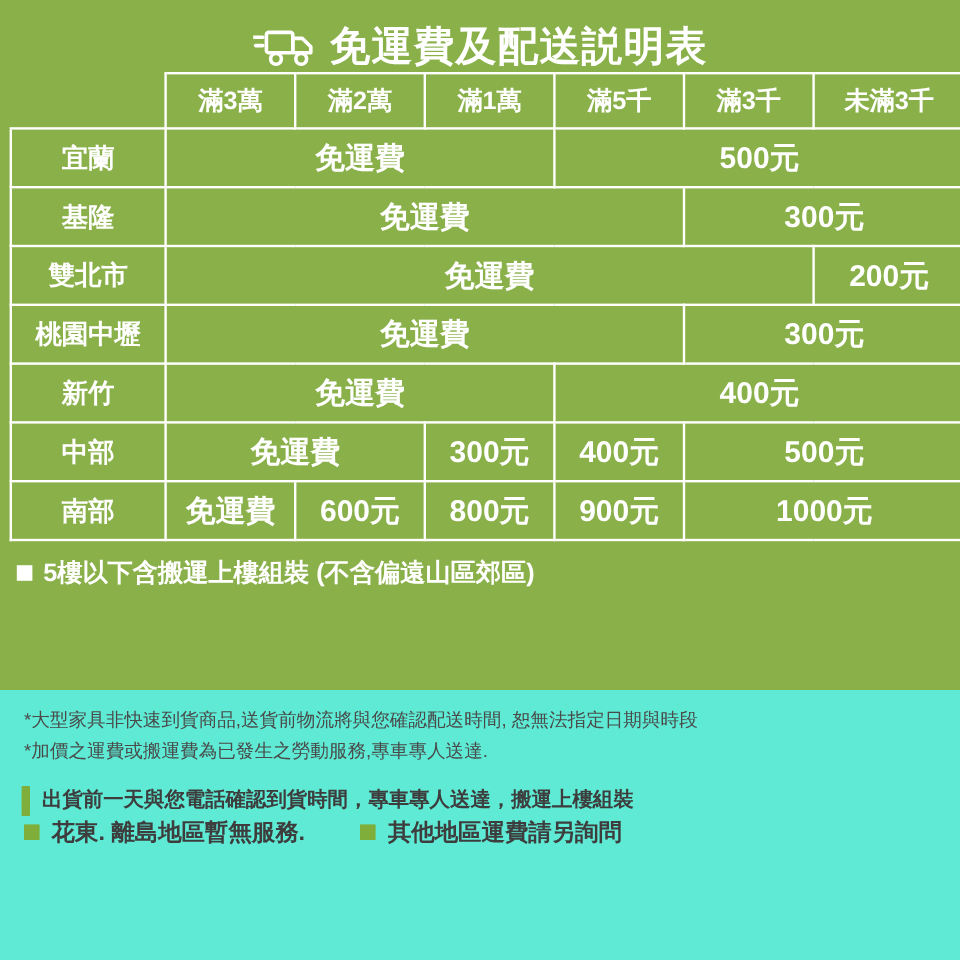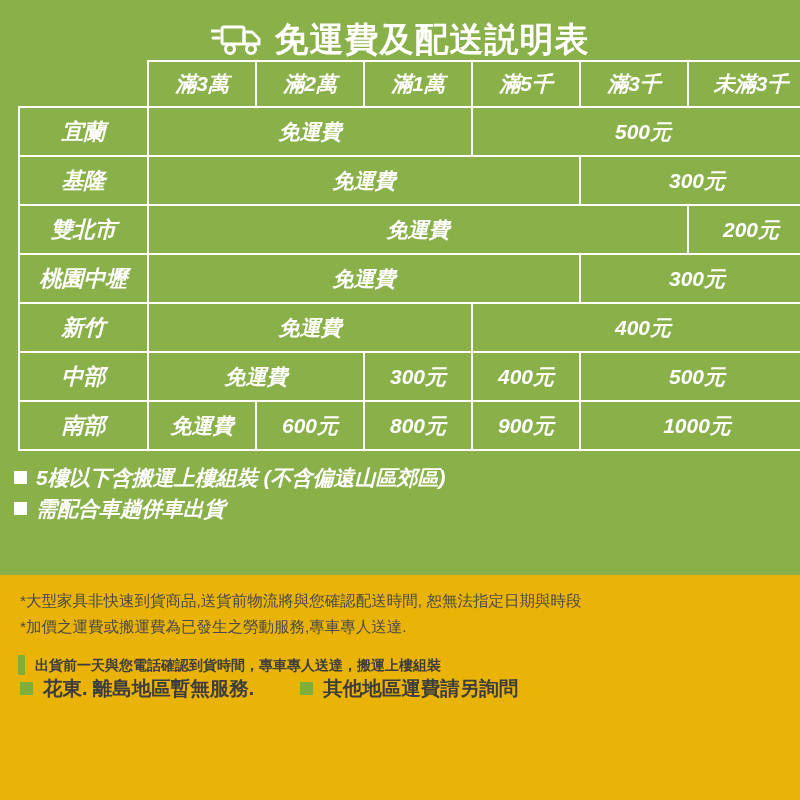--- a/index.html
+++ b/index.html
@@ -40,34 +40,33 @@
     font-size: 34px;
     font-weight: bold;
     letter-spacing: 1px;
     color: #ffffff;
     line-height: 1;
     white-space: nowrap;
   }
 
   
   .table-wrap {
-    padding: 0 18px;
-    box-sizing: border-box;
-    font-style: italic;
+    padding: 0 8px;
+    box-sizing: border-box;
   }
   table.fee {
     border-collapse: collapse;
     width: 784px;
     table-layout: fixed;
   }
   table.fee td, table.fee th {
     border: 2px solid #ffffff;
     text-align: center;
     vertical-align: middle;
-    font-size: 21px;
+    font-size: 25px;
     color: #ffffff;
     font-weight: bold;
     height: 47px;
     padding: 0;
   }
   table.fee thead th {
     font-size: 21px;
     height: 44px;
   }
   table.fee thead th.corner {
@@ -92,38 +91,37 @@
   }
   .note-line {
     display: flex;
     align-items: center;
     gap: 9px;
     font-size: 21px;
     font-weight: bold;
     color: #ffffff;
     margin: 6px 0;
     line-height: 1.2;
-    font-style: italic;
   }
   .sq {
     width: 13px;
     height: 13px;
     background: #ffffff;
     flex: 0 0 auto;
     display: inline-block;
   }
 
   
   .panel {
     position: absolute;
     left: 0;
     bottom: 0;
     width: 800px;
     height: 225px;
-    background: #eab308;
+    background: #5eead4;
     box-sizing: border-box;
     padding: 14px 18px 10px 18px;
   }
   .fine {
     color: #4a4a4a;
     font-size: 15.5px;
     line-height: 1.55;
     margin: 0 0 2px 2px;
   }
   .bar-block {
@@ -132,21 +130,21 @@
     margin-top: 16px;
   }
   .vbar {
     width: 7px;
     background: #7fae3a;
     flex: 0 0 auto;
     border-radius: 1px;
   }
   .bar-text {
     color: #3d3d3d;
-    font-size: 14px;
+    font-size: 17px;
     line-height: 1.45;
     font-weight: bold;
   }
   .bottom-row {
     display: flex;
     align-items: center;
     gap: 10px;
     padding-left: 2px;
   }
   .sq-green {
@@ -246,24 +244,20 @@
         </tr>
       </tbody>
     </table>
   </div>
 
   <div class="notes">
     <div class="note-line">
       <span class="sq"></span>
       <span>5樓以下含搬運上樓組裝 (不含偏遠山區郊區)</span>
     </div>
-    <div class="note-line">
-      <span class="sq"></span>
-      <span>需配合車趟併車出貨</span>
-    </div>
   </div>
 
   <div class="panel">
     <p class="fine">*大型家具非快速到貨商品,送貨前物流將與您確認配送時間, 恕無法指定日期與時段</p>
     <p class="fine">*加價之運費或搬運費為已發生之勞動服務,專車專人送達.</p>
 
     <div class="bar-block">
       <div class="vbar"></div>
       <div class="bar-text">
         <div>出貨前一天與您電話確認到貨時間，專車專人送達，搬運上樓組裝</div>

